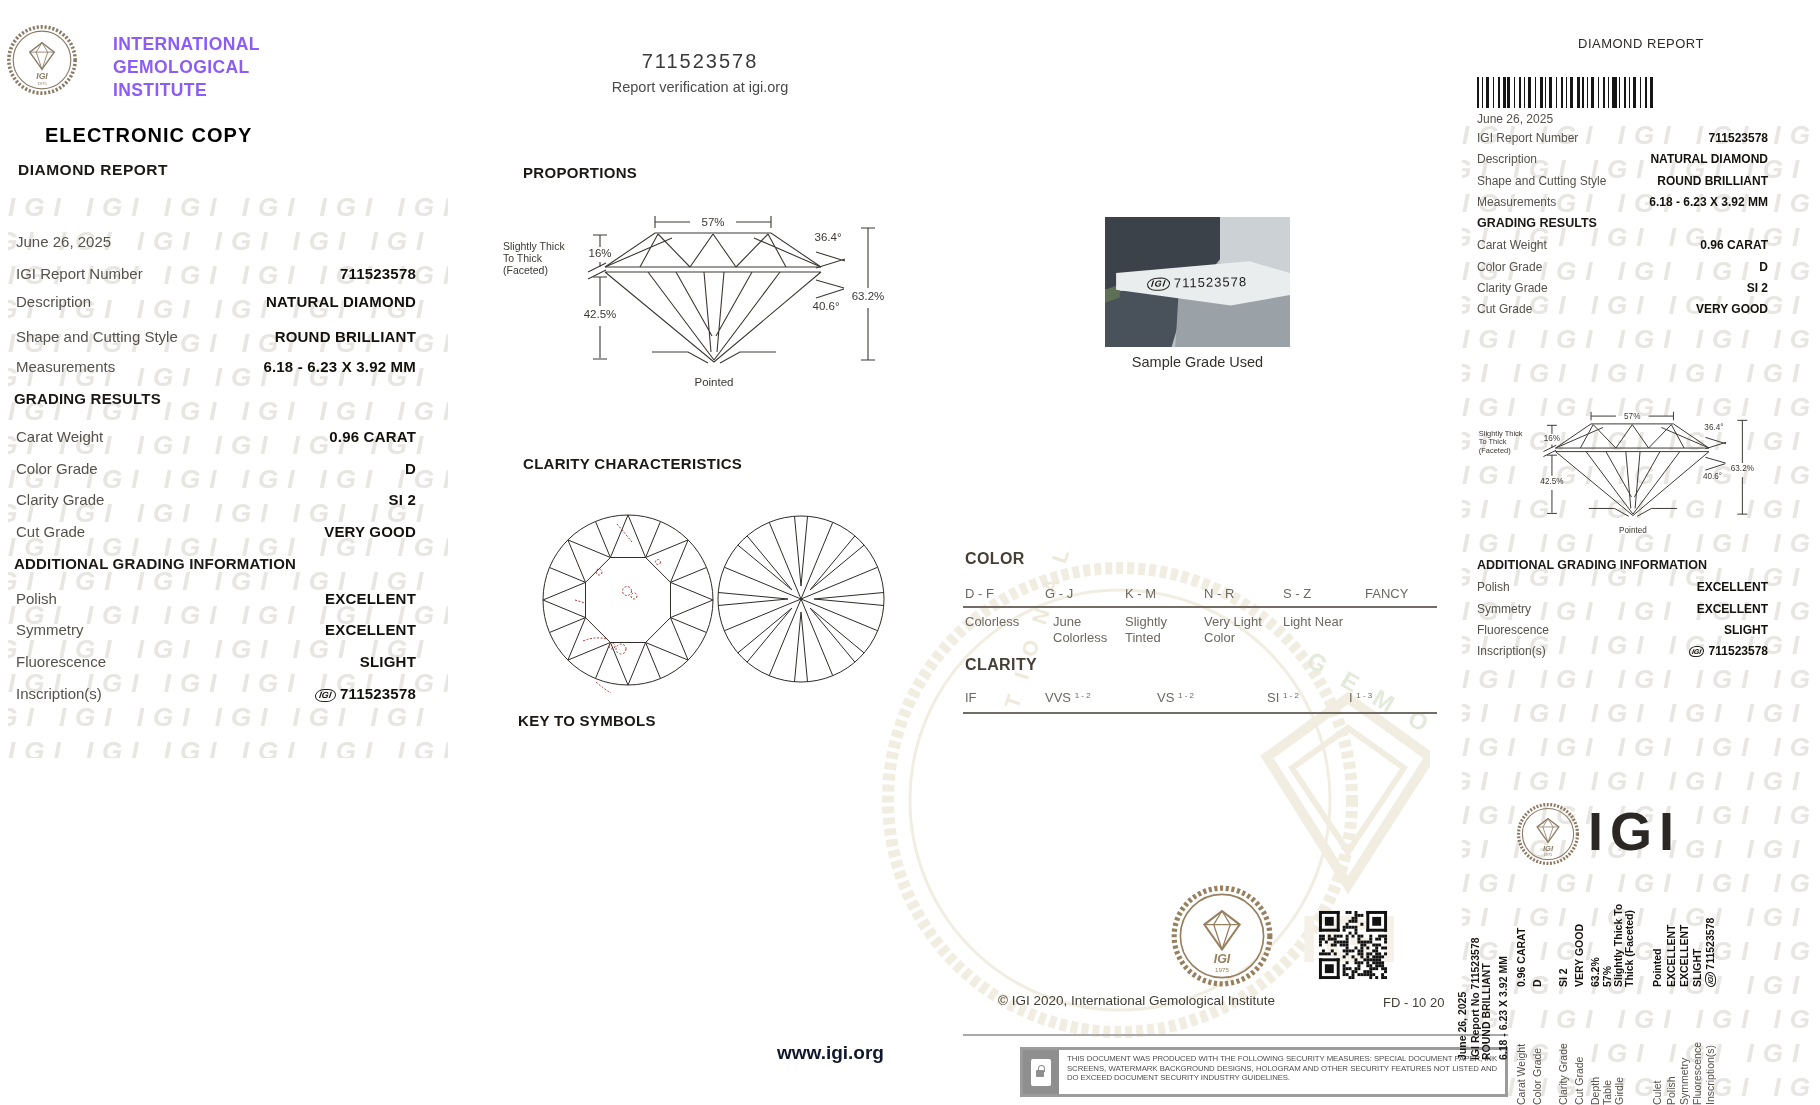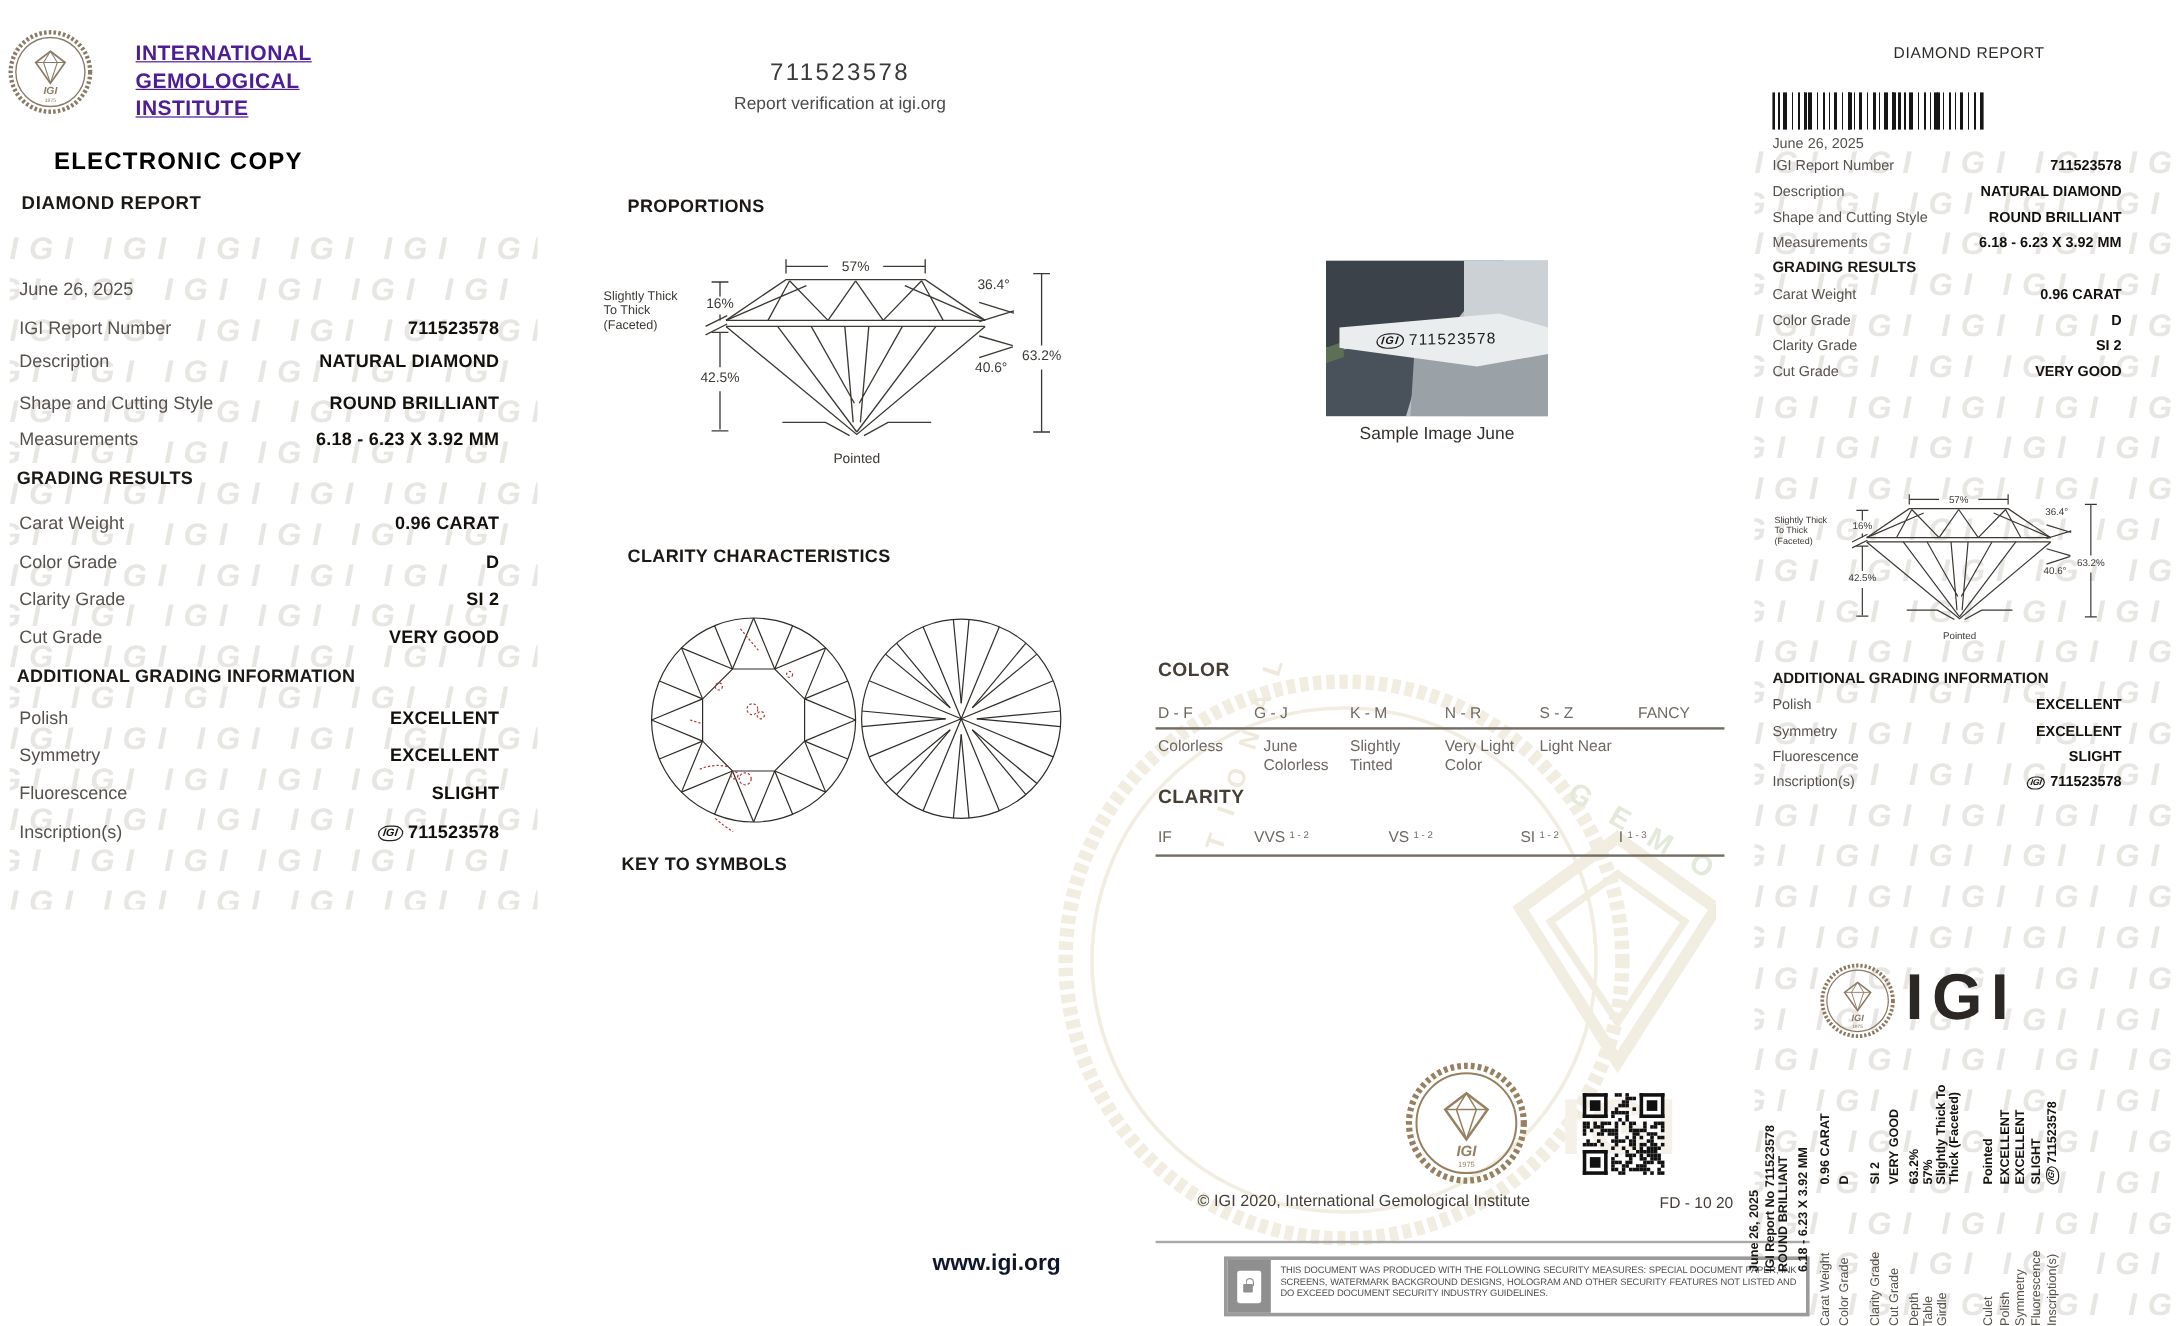--- a/index.html
+++ b/index.html
@@ -4,21 +4,21 @@
 <style>
   html,body{margin:0;padding:0;background:#fff;}
   body{font-family:"Liberation Sans",sans-serif;}
   .page{position:relative;width:1820px;height:1105px;background:#fff;overflow:hidden;}
   .abs{position:absolute;}
   
   .wm-fill{position:absolute;overflow:hidden;}
   .wm-row{font-weight:700;font-size:26px;line-height:34px;letter-spacing:9px;color:#e8e6e2;white-space:nowrap;font-style:italic;}
   .wm-row.o{transform:translateX(-27px);}
   
-  .brand-line{font-size:17.5px;font-weight:700;color:#4c1d95;line-height:23px;letter-spacing:.4px;text-decoration:underline;}
+  .brand-line{font-size:17.5px;font-weight:700;color:#8b5cf6;line-height:23px;letter-spacing:.4px;}
   .ecopy{font-size:20px;font-weight:700;color:#ee100;letter-spacing:1px;}
   .doctitle{font-size:15.5px;font-weight:700;color:#1b1815;letter-spacing:.5px;}
   .lrow{position:absolute;left:16px;width:400px;display:flex;justify-content:space-between;font-size:15px;}
   .lrow .lab{color:#56514b;}
   .lrow .val{font-weight:700;color:#14110d;letter-spacing:.2px;text-align:right;}
   .lhead{position:absolute;left:14px;font-size:15px;font-weight:700;color:#1b1815;letter-spacing:.2px;}
   .igi-glyph{display:inline-block;font-style:italic;font-weight:700;font-size:9px;line-height:11px;border:1px solid #222;border-radius:50% / 60%;padding:0 3px;transform:skewX(-8deg);margin-right:4px;color:#14110d;vertical-align:1px;}
   
   .verif-num{font-size:20px;letter-spacing:2px;color:#3a3a3a;}
   .verif-line{font-size:14.5px;color:#4a4a4a;margin-top:6px;}
@@ -317,21 +317,21 @@
   <div class="simg">
     <div class="p1"></div>
     <div class="p2"></div>
     <div class="p3"></div>
     <div class="p4"></div>
     <div class="p5"></div>
     <div class="band">
       <span class="txt"><i class="igi-glyph">IGI</i><span>711523578</span></span>
     </div>
   </div>
-  <div class="abs scapt" style="left:1105px;top:354px;width:185px;text-align:center">Sample Image June</div>
+  <div class="abs scapt" style="left:1105px;top:354px;width:185px;text-align:center">Sample Grade Used</div>
 
   <div class="abs scale-title" style="left:965px;top:550px">COLOR</div>
   <div class="abs scale-row" style="left:965px;top:586px">
     <div class="scale-cell" style="width:80px">D - F</div>
     <div class="scale-cell" style="width:80px">G - J</div>
     <div class="scale-cell" style="width:79px">K - M</div>
     <div class="scale-cell" style="width:79px">N - R</div>
     <div class="scale-cell" style="width:82px">S - Z</div>
     <div class="scale-cell" style="width:70px">FANCY</div>
   </div>

